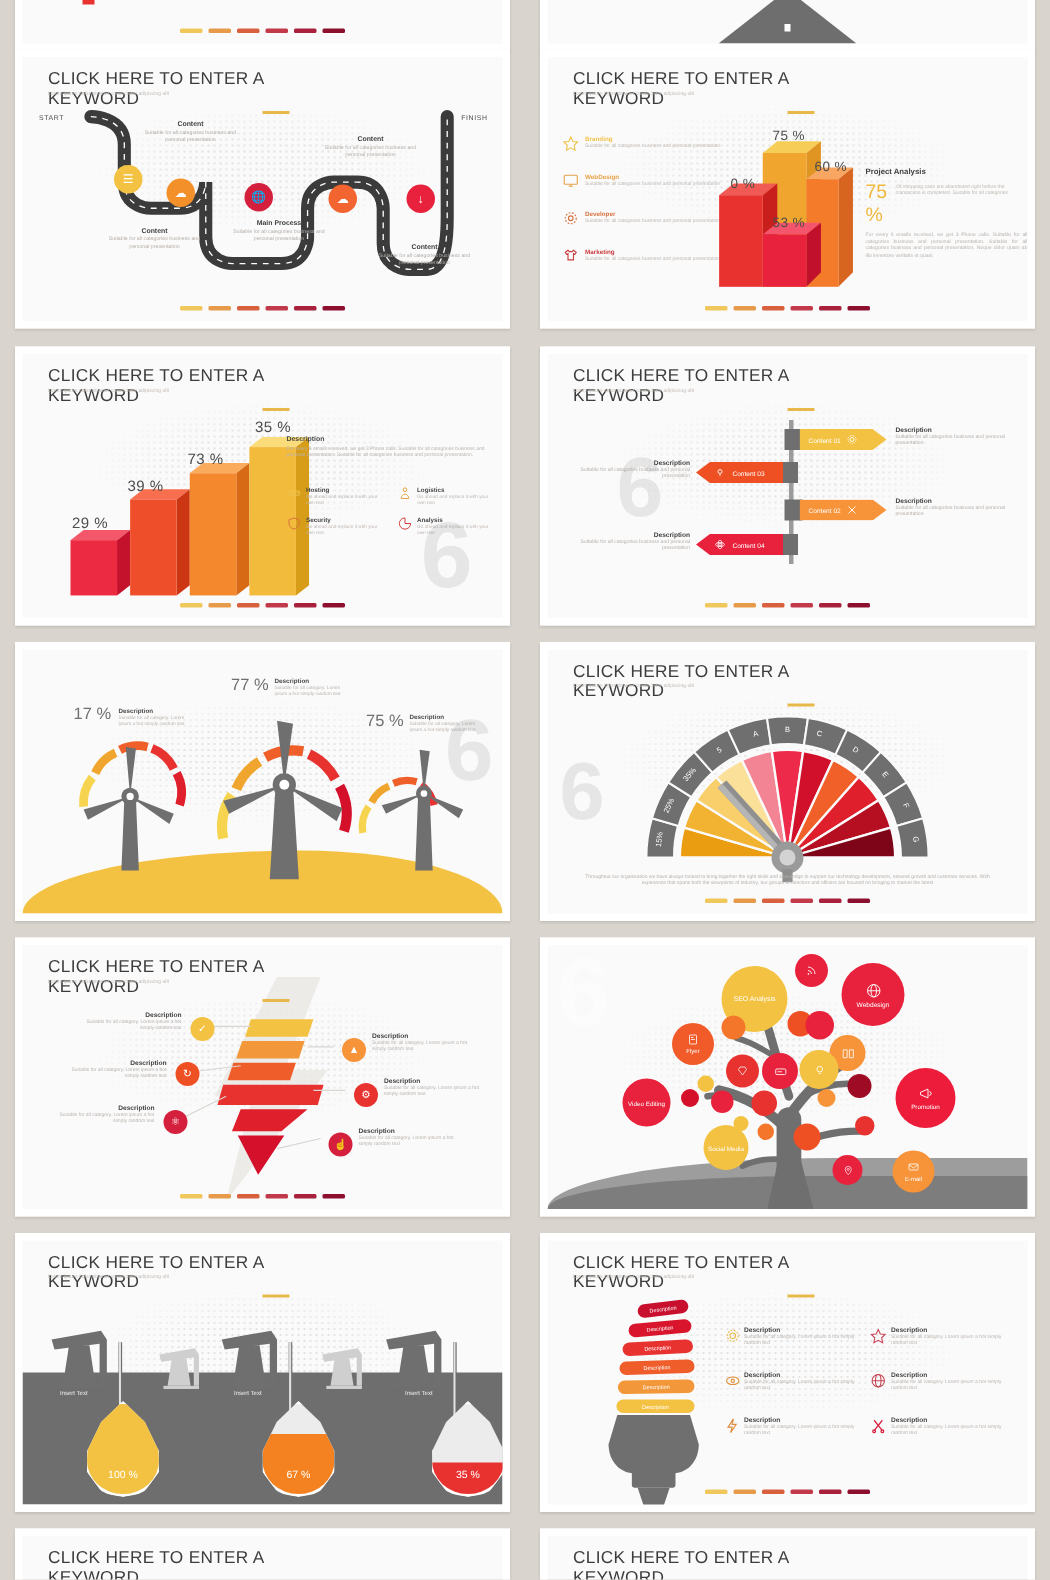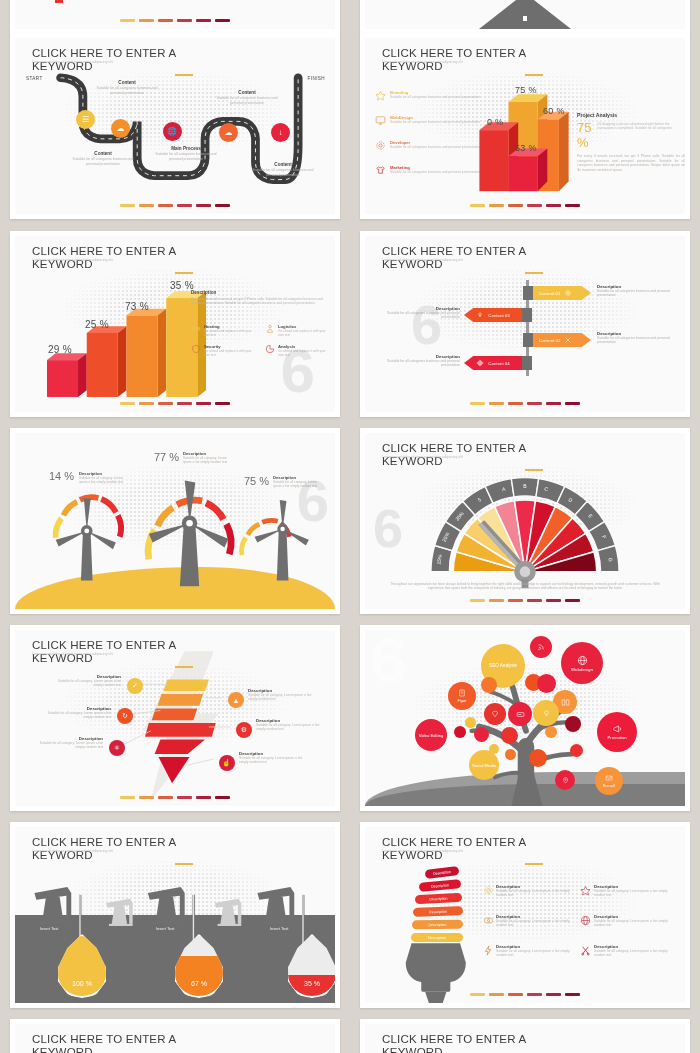--- a/index.html
+++ b/index.html
@@ -302,21 +302,21 @@
           <polygon points="106,100 115,93 115,159 106,166" fill="#cc3612"></polygon>
           <rect x="74" y="100" width="32" height="66" fill="#ef4e2a"></rect>
         <polygon points="115,82 147,82 156,75 124,75" fill="#fbab5c"></polygon>
           <polygon points="147,82 156,75 156,159 147,166" fill="#d76a14"></polygon>
           <rect x="115" y="82" width="32" height="84" fill="#f4882c"></rect>
         <polygon points="156,64 188,64 197,57 165,57" fill="#fadc7a"></polygon>
           <polygon points="188,64 197,57 197,159 188,166" fill="#d89d18"></polygon>
           <rect x="156" y="64" width="32" height="102" fill="#f3bb3c"></rect>
       </svg>
       <div class="pct" style="left:33px;top:108px;font-size:10px">29 %</div>
-      <div class="pct" style="left:70px;top:83px;font-size:10px">25 %</div>
+      <div class="pct" style="left:70px;top:83px;font-size:10px">39 %</div>
       <div class="pct" style="left:110px;top:65px;font-size:10px">73 %</div>
       <div class="pct" style="left:155px;top:44px;font-size:10px">35 %</div>
 
       <div style="position:absolute;left:176px;top:54px;width:142px">
         <div class="desc-h" style="font-size:4.6px">Description</div>
         <div class="desc-p" style="font-size:3.3px;line-height:4.4px;margin-top:2px">For every 6 emails received, we get 3 Phone calls. Suitable for all categories business and personal presentation. Suitable for all categories business and personal presentation.</div>
       </div>
 
       <div style="position:absolute;left:176px;top:88px;width:142px;display:flex;flex-wrap:wrap;gap:7px 8px">
         <div style="width:66px;display:flex;gap:3px">
@@ -500,21 +500,21 @@
           <g transform="translate(276,99)">
               <path d="M0,0 L-3,-30 L4,-29 Z"></path>
               <path d="M0,0 L27,11 L24,17 Z"></path>
               <path d="M0,0 L-26,14 L-29,8 Z"></path>
               <circle r="5.5" fill="#6f6f6f"></circle>
               <circle r="2.3" fill="#fff"></circle>
             </g>
         </g>
       </svg>
 
-      <div class="turb-pct" style="left:34px;top:37px">14 %</div>
+      <div class="turb-pct" style="left:34px;top:37px">17 %</div>
       <div class="turb-d" style="left:64px;top:38px">
         <div class="h">Description</div>
         <div class="p">Suitable for all category. Lorem ipsum a hot simply random text</div>
       </div>
 
       <div class="turb-pct" style="left:139px;top:18px">77 %</div>
       <div class="turb-d" style="left:168px;top:18px">
         <div class="h">Description</div>
         <div class="p">Suitable for all category. Lorem ipsum a hot simply random text</div>
       </div>

